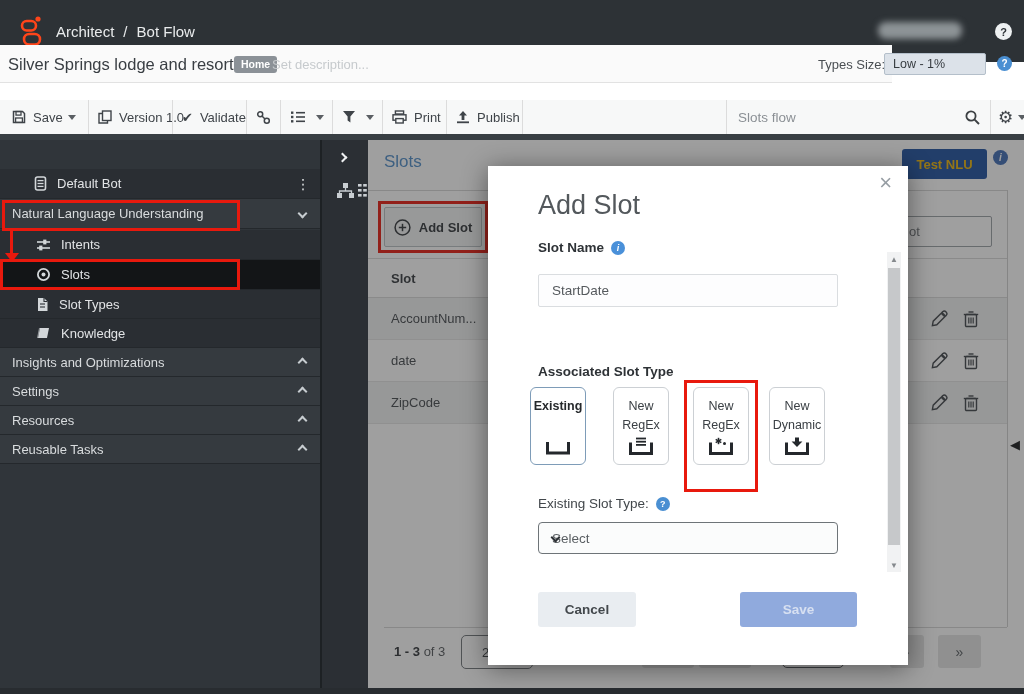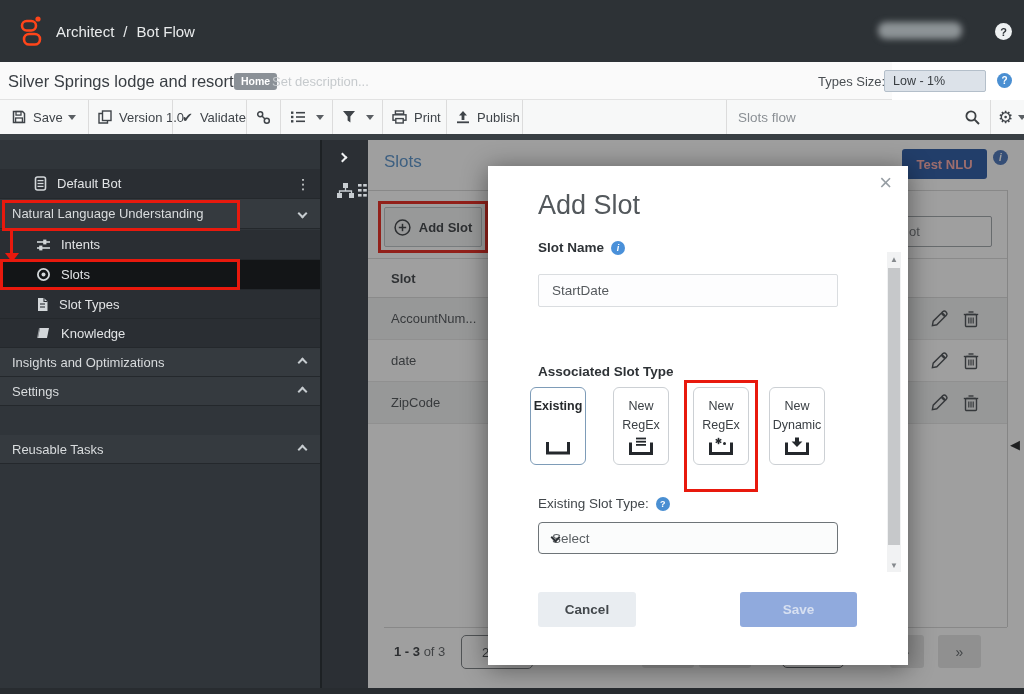--- a/index.html
+++ b/index.html
@@ -11,21 +11,21 @@
   .topbar { position:absolute; left:0; top:0; width:1024px; height:62px; background:#2d3236; }
   .topbar .title { position:absolute; left:56px; top:0; height:62px; display:flex; align-items:center;
                    gap:9px; color:#e9ebec; font-size:15px; }
   .userblur { position:absolute; left:878px; top:22px; width:84px; height:17px; border-radius:8px;
               background:#8d9396; filter:blur(3px); }
   .circle-help { position:absolute; left:995px; top:23px; width:17px; height:17px; border-radius:50%;
                  background:#eef1f2; color:#2d3236; font-size:11px; font-weight:bold;
                  display:flex; align-items:center; justify-content:center; }
 
   
-  .flowbar { position:absolute; left:0; top:62px; width:892px; height:38px; background:#fafafa;
+  .flowbar { position:absolute; left:0; top:45px; width:892px; height:38px; background:#fafafa;
              border-bottom:1px solid #e2e2e2; }
   .flowname { position:absolute; left:8px; top:0; height:38px; display:flex; align-items:center;
               font-size:16.5px; color:#393e43; font-weight:500; }
   .homebadge { position:absolute; left:234px; top:11px; height:17px; padding:0 7px; background:#8b9197;
                border-radius:3px; color:#fff; font-size:10.5px; font-weight:bold; line-height:17px; }
   .setdesc { position:absolute; left:272px; top:0; height:38px; display:flex; align-items:center;
              font-size:13px; color:#c6cacd; }
   .sizelabel { position:absolute; left:818px; top:0; height:38px; display:flex; align-items:center;
                font-size:13px; color:#4a4f53; }
   .sizebox { position:absolute; left:884px; top:8px; width:102px; height:22px; background:#dce2e9;
@@ -64,21 +64,21 @@
   .dots { position:absolute; right:10px; color:#dfe2e4; font-size:14px; }
 
   
   .strip { position:absolute; left:320px; top:140px; width:48px; height:548px; background:#2b2f34;
            border-left:2px solid #1d2124; }
 
   
   .main { position:absolute; left:368px; top:140px; width:656px; height:548px; background:#ffffff; }
   .mhead { position:absolute; left:16px; top:12px; font-size:17px; color:#4e8cc9; }
   .btn-testnlu { position:absolute; left:534px; top:9px; width:85px; height:30px; background:#1d4f9e;
-                 border-radius:3px; color:#fca5a5; font-size:13px; font-weight:bold;
+                 border-radius:3px; color:#eab308; font-size:13px; font-weight:bold;
                  display:flex; align-items:center; justify-content:center; }
   .iblue { position:absolute; left:625px; top:10px; width:15px; height:15px; border-radius:50%;
            background:#3f6cb5; color:#fff; font-size:10px; font-weight:bold; font-style:italic;
            display:flex; align-items:center; justify-content:center; }
   .hline { position:absolute; background:#d5d5d5; height:1px; }
   .btn-addslot { position:absolute; left:16px; top:67px; width:98px; height:40px; background:#f3f4f5;
                  border:1px solid #b9bfc4; border-radius:2px; display:flex; align-items:center;
                  justify-content:center; gap:8px; font-size:13px; font-weight:bold; color:#2f3337; }
   .searchslot { position:absolute; left:468px; top:76px; width:156px; height:31px;
                 border:1px solid #9aa0a5; border-radius:2px; font-size:13px; color:#6d7276; }
@@ -321,20 +321,24 @@
       <span class="sublbl">Knowledge</span>
     </div>
     <div class="srow head" style="top:208px;height:29px">
       <span class="lbl">Insights and Optimizations</span>
       <span class="rchev chev up"></span>
     </div>
     <div class="srow head" style="top:237px;height:29px">
       <span class="lbl">Settings</span>
       <span class="rchev chev up"></span>
     </div>
+    <div class="srow head" style="top:266px;height:29px">
+      <span class="lbl">Resources</span>
+      <span class="rchev chev up"></span>
+    </div>
     <div class="srow head" style="top:295px;height:29px">
       <span class="lbl">Reusable Tasks</span>
       <span class="rchev chev up"></span>
     </div>
 
     <div class="red" style="left:2px;top:60px;width:238px;height:31px;z-index:30"></div>
     <div class="redline" style="top:91px;height:22px"></div>
     <div class="redhead" style="top:113px"></div>
     <div class="red" style="left:0;top:119px;width:240px;height:31px;z-index:30"></div>
   </div>

